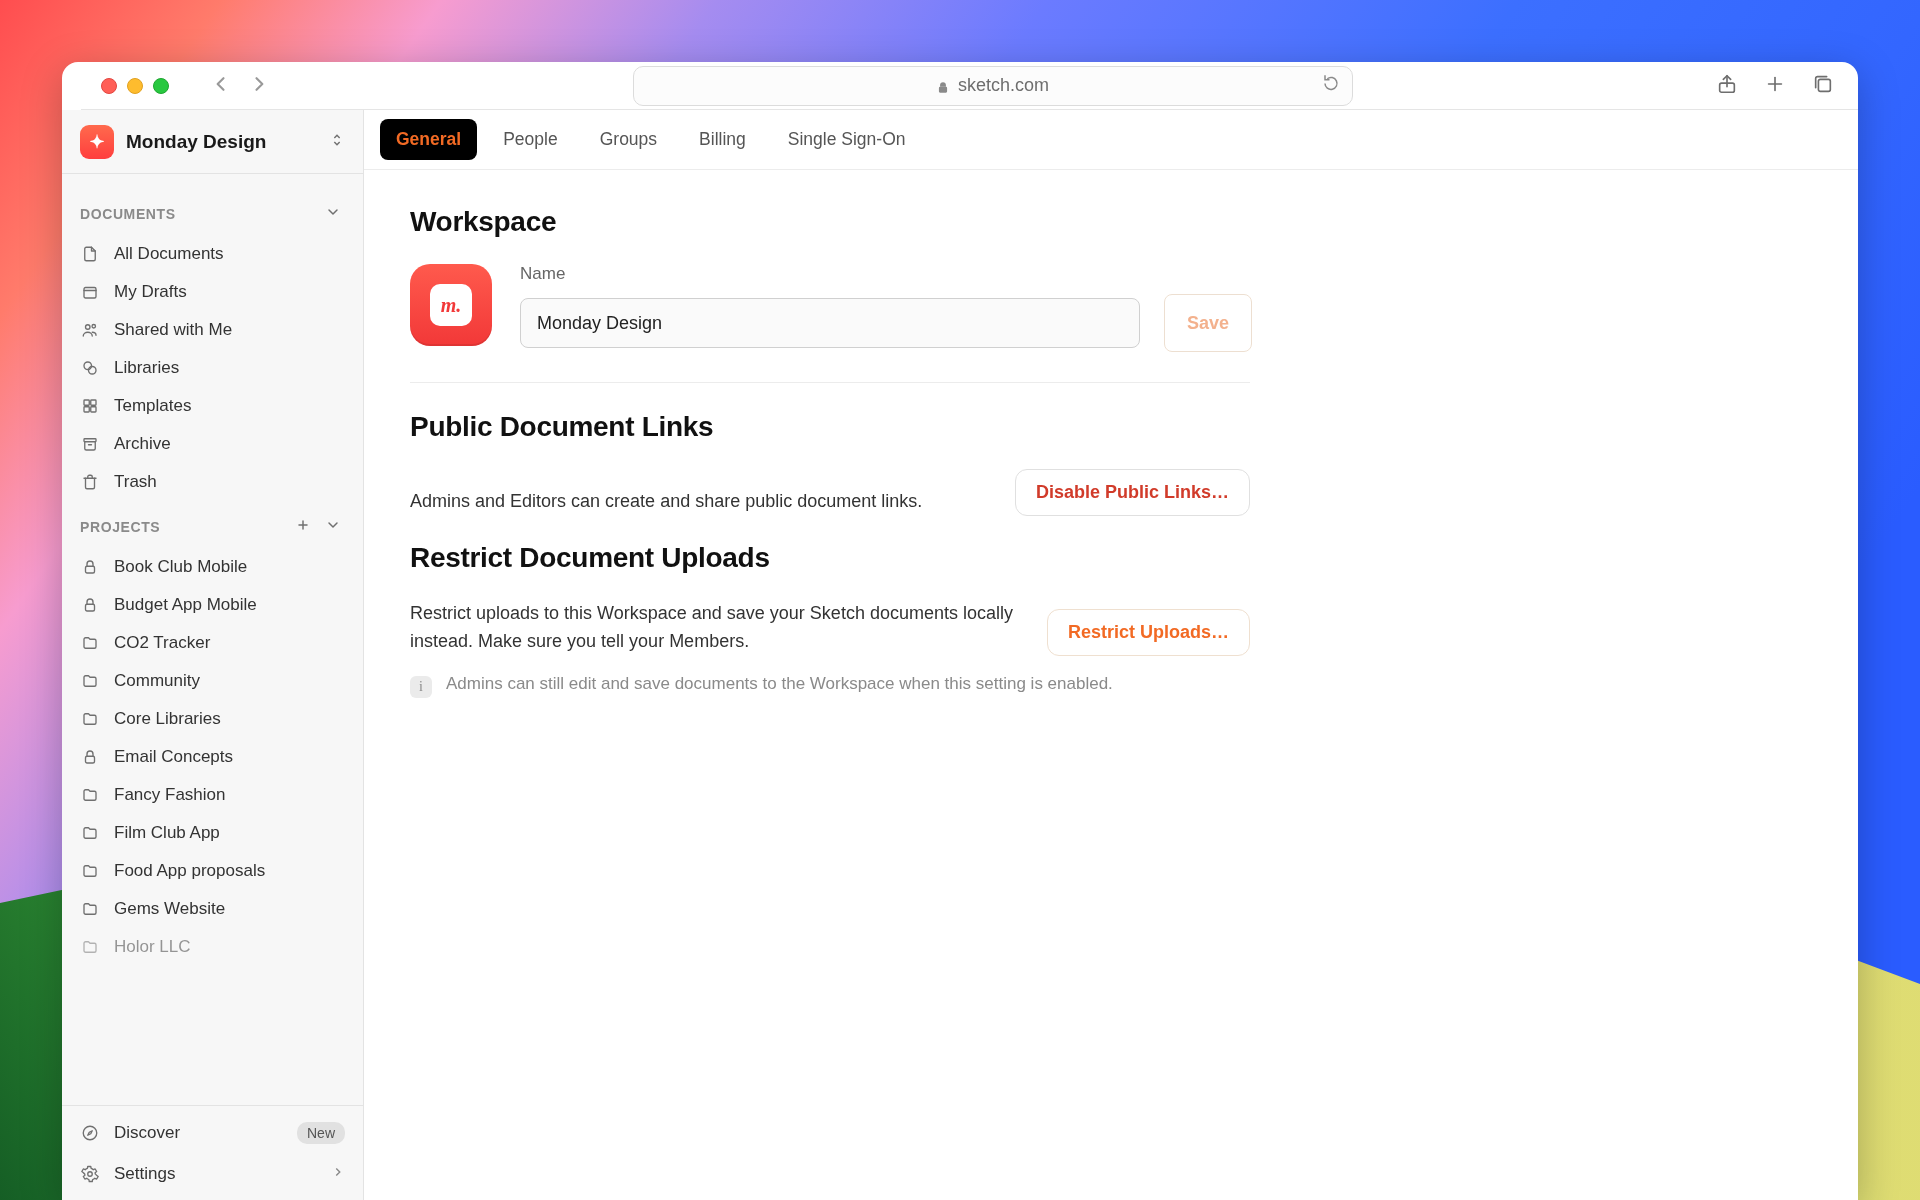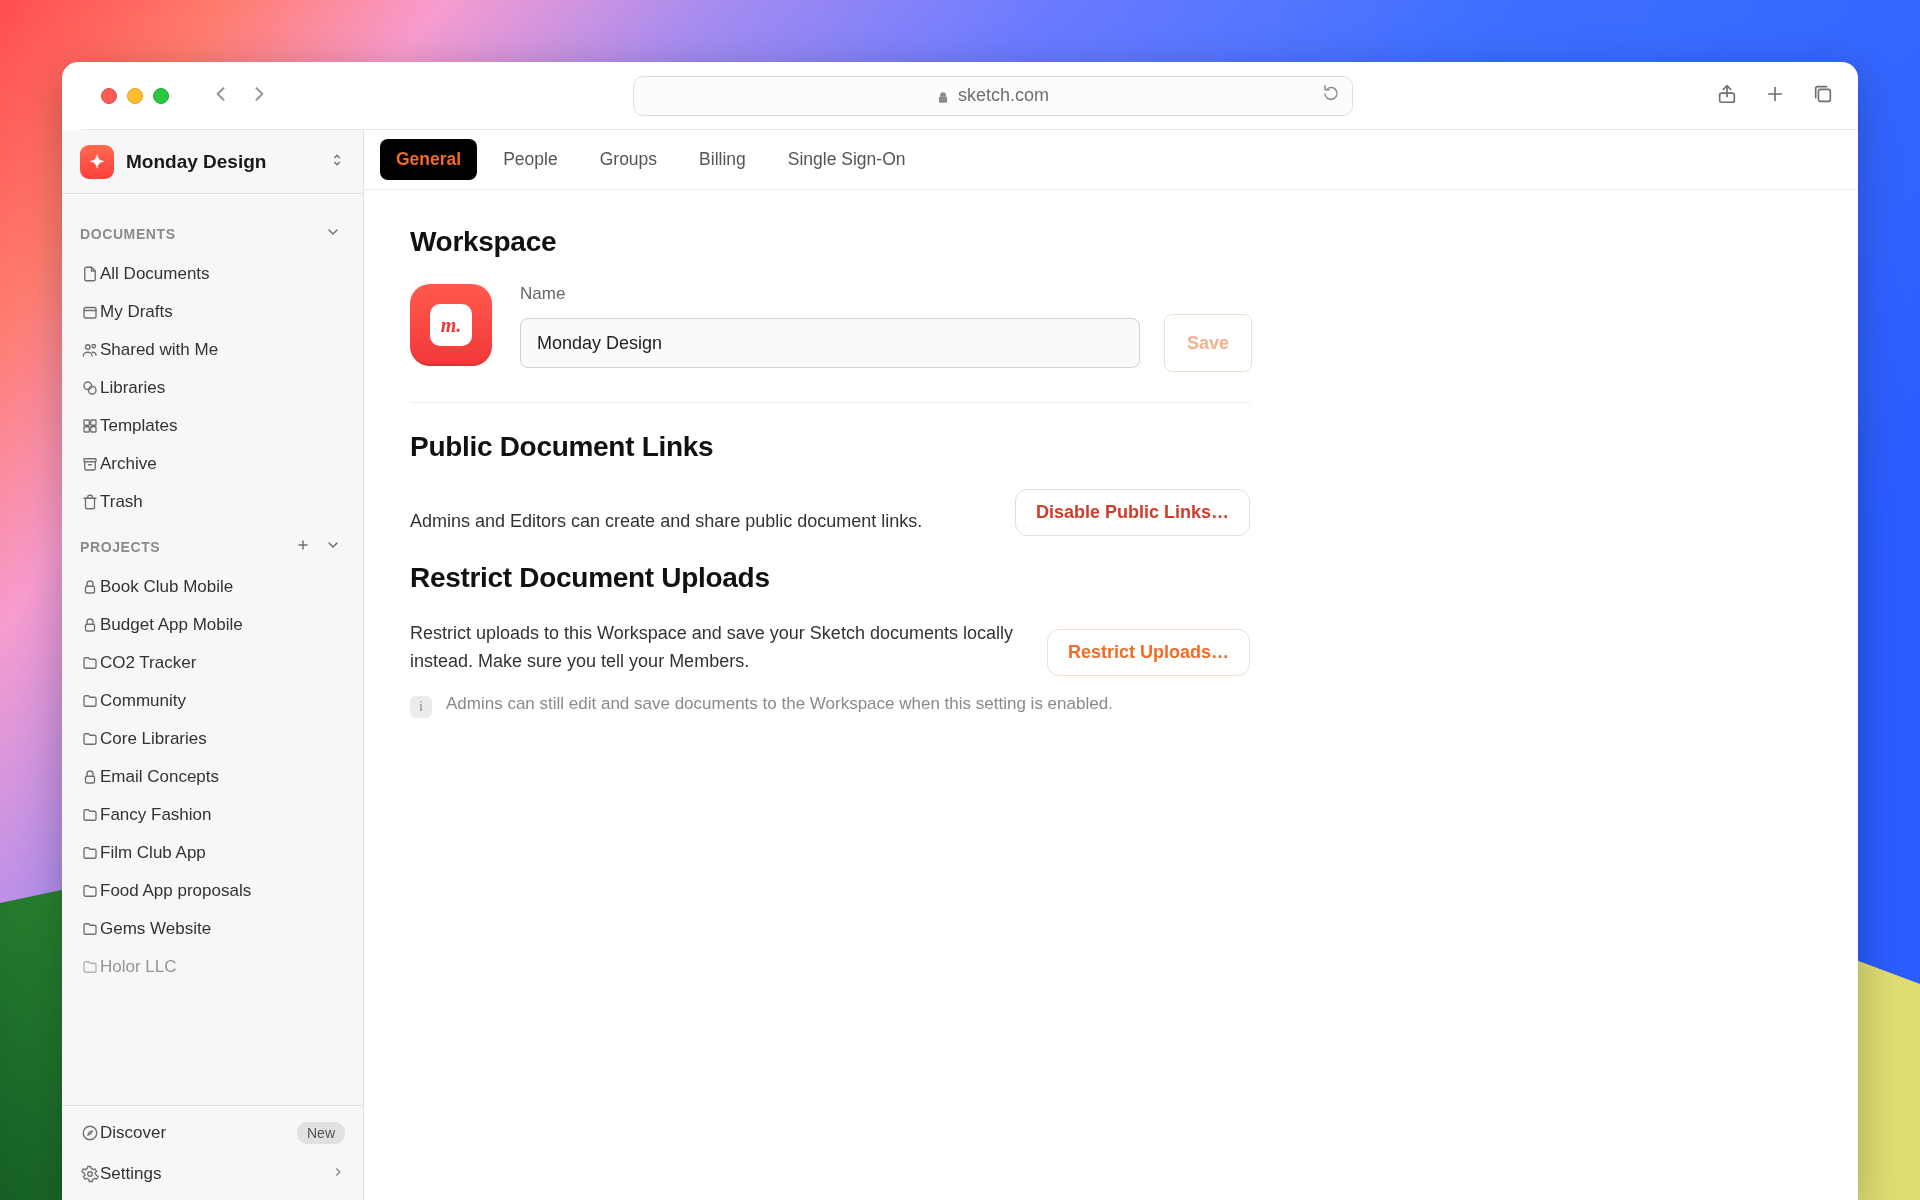--- a/index.html
+++ b/index.html
@@ -25,21 +25,21 @@
     top: 62px; left: 62px; right: 62px; bottom: 0;
     background: #ffffff;
     border-radius: 16px 16px 0 0;
     box-shadow: 0 10px 40px rgba(0,0,0,0.25);
     overflow: hidden;
     display: flex; flex-direction: column;
   }
 
   
   .toolbar {
-    height: 68px;
+    height: 48px;
     display: flex; align-items: center;
     padding: 0 16px;
     gap: 14px;
     border-bottom: 1px solid #e5e5e5;
     margin-left: 19px;
   }
   .traffic { display:flex; gap:10px; margin-left:4px; }
   .traffic .dot { width:16px; height:16px; border-radius:50%; }
   .dot.red { background:#ff5f57; border:1px solid #e24640; }
   .dot.yellow { background:#febc2e; border:1px solid #e0a020; }
@@ -92,21 +92,21 @@
 
   .section-header {
     display:flex; align-items:center; padding: 12px 18px 8px 18px;
     color:#8a8a8a; font-size:14px; letter-spacing:0.6px; font-weight:700;
   }
   .section-header .lbl { flex:1; }
   .section-header .hbtn { padding:4px; margin-left:6px; }
   .section-header svg { width:16px; height:16px; stroke:#707070; stroke-width:2.2; fill:none; stroke-linecap:round; stroke-linejoin:round;}
 
   .nav-item {
-    display:flex; align-items:center; 
+    display:flex; align-items:center; gap:14px;
     padding: 9px 18px; font-size:17px; color:#333;
     cursor:pointer;
     text-align:center;
   }
   .nav-item .ic { width:20px; height:20px; flex-shrink:0; display:flex; align-items:center; justify-content:center;}
   .nav-item .ic svg { width:18px; height:18px; stroke:#707070; stroke-width:1.8; fill:none; stroke-linecap:round; stroke-linejoin:round;}
   .nav-item.partial { opacity:0.5;}
 
   .side-footer {
     border-top:1px solid #e3e3e3;

